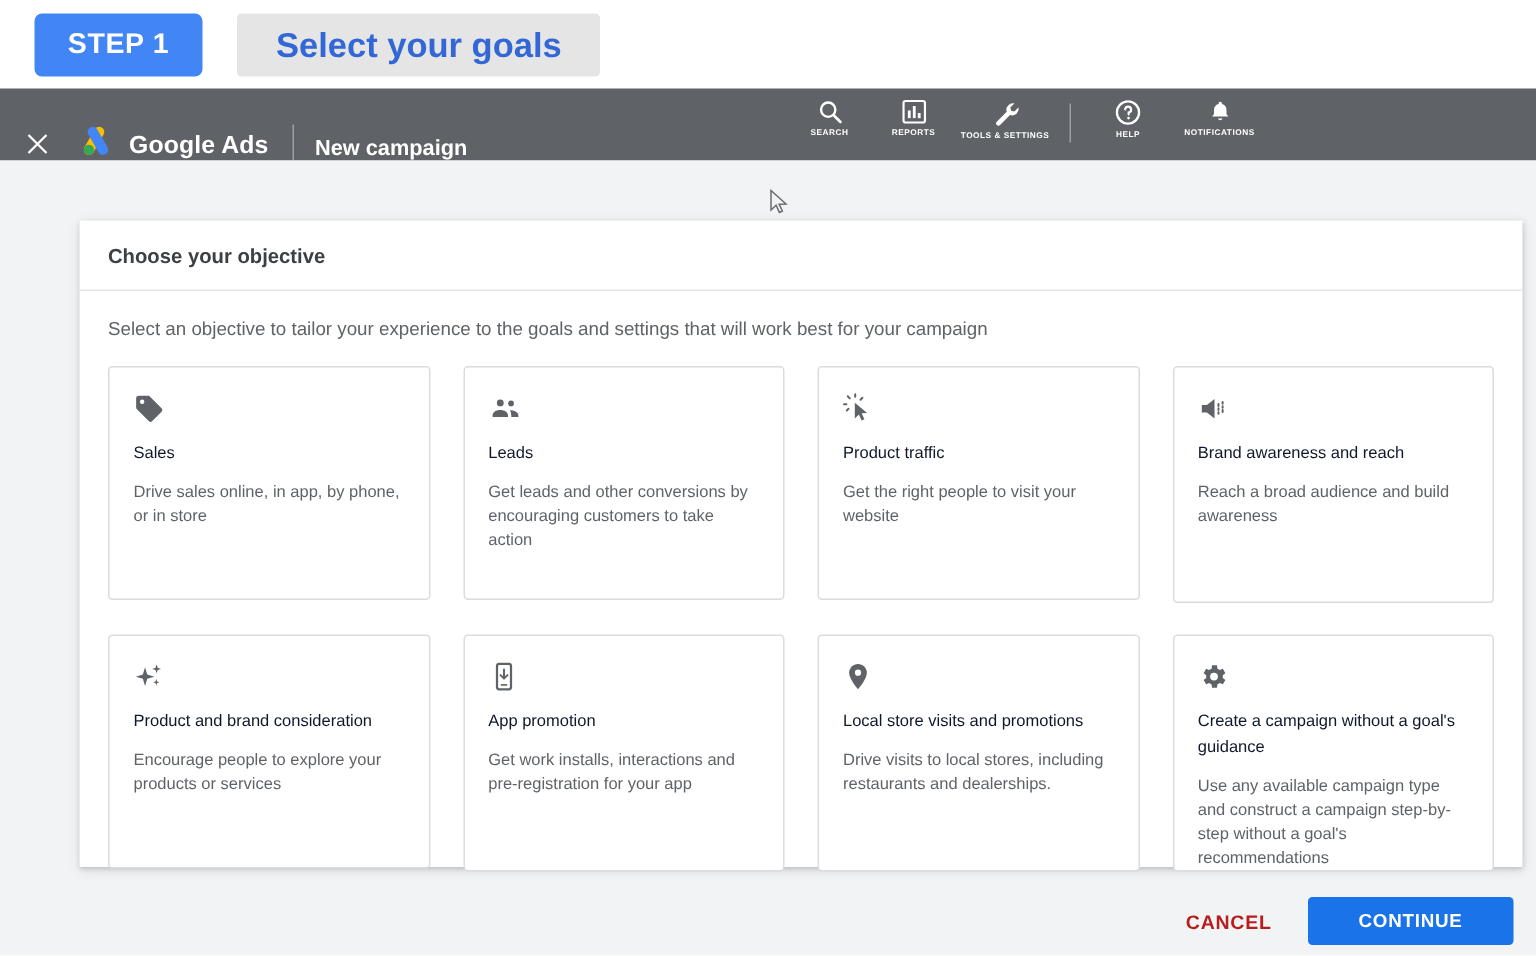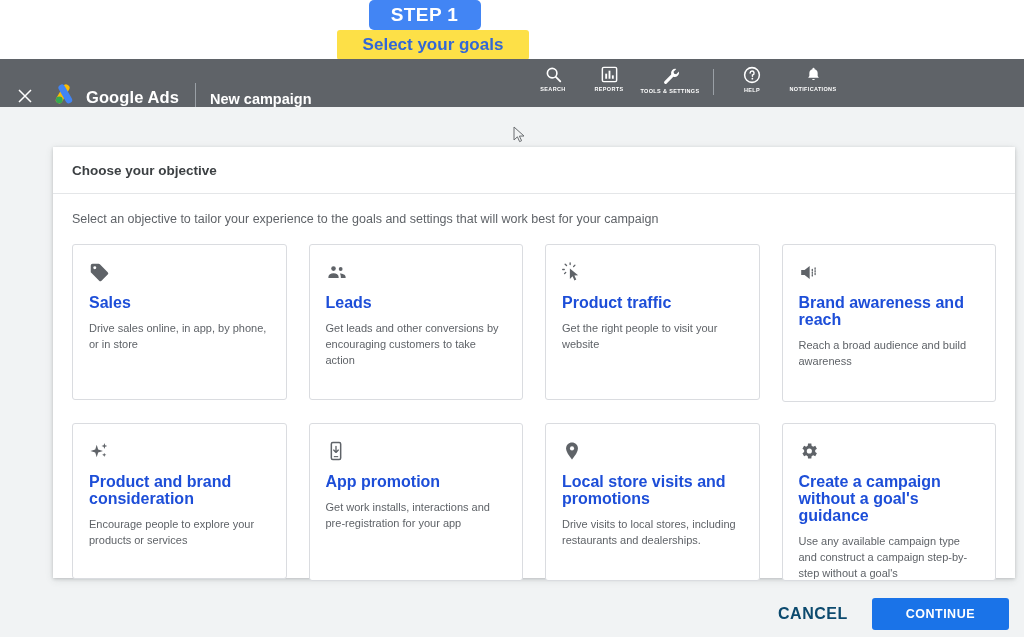--- a/index.html
+++ b/index.html
@@ -6,42 +6,42 @@
   html, body {
     margin: 0; padding: 0;
     width: 1024px; height: 637px;
     background: #ffffff;
     font-family: "Liberation Sans", "DejaVu Sans", sans-serif;
     overflow: hidden;
   }
 
   
   .step-strip {
-    position: absolute; left: 0; top: 0;
+    position: absolute; left: 17px; top: 0;
     width: 843px; height: 60px;
     background: #ffffff;
-    display: flex; align-items: center; flex-direction: column;
+    display: flex; align-items: center;
   }
   .step-badge {
     margin-left: 6px;
     width: 112px; height: 42px;
     background: #4285f4;
     border-radius: 5px;
     color: #ffffff;
     font-size: 19px; font-weight: bold;
     letter-spacing: .4px;
     display: flex; align-items: center; justify-content: center;
   }
   .step-pill {
     margin-left: 23px;
     height: 42px; padding: 0 26px;
-    background: #fde047;
+    background: #e5e5e5;
     border-radius: 3px;
     color: #3367d6;
-    font-size: 17px; font-weight: bold;
+    font-size: 23px; font-weight: bold;
     display: flex; align-items: center; justify-content: center;
   }
 
   
   .appbar {
     position: absolute; left: 0; top: 59px;
     width: 1024px; height: 48px;
     background: #5f6368;
     display: flex; align-items: flex-end;
   }
@@ -132,36 +132,36 @@
     height: 156px;
     padding: 17px 16px 0 16px;
     cursor: pointer;
     background: #ffffff;
     overflow: hidden;
   }
   .obj-card.tall { height: 158px; }
   .card-icon { height: 22px; margin-bottom: 10px; }
   .card-icon svg { display: block; }
   .card-title {
-    font-size: 16px; font-weight: bold; color: #1d4ed8;
+    font-size: 11px; font-weight: normal; color: #0f172a;
     line-height: 17px; margin-bottom: 9px;
   }
   .card-desc {
     font-size: 11px; color: #5f6368; line-height: 16px;
   }
 
   
   .footer {
     position: absolute; right: 0; top: 484px;
     width: 1024px; height: 46px;
     display: flex; align-items: center; justify-content: flex-end;
     padding-right: 15px;
   }
   .btn-cancel {
-    color: #0c4a6e; font-size: 16px; font-weight: bold;
+    color: #b91c1c; font-size: 13px; font-weight: bold;
     letter-spacing: .5px; padding: 9px 14px;
     background: none; border: none; cursor: pointer;
     font-family: inherit;
   }
   .btn-continue {
     margin-left: 10px;
     background: #1a73e8; color: #ffffff;
     font-size: 12.5px; font-weight: bold; letter-spacing: .5px;
     border: none; border-radius: 3px;
     padding: 9px 34px; cursor: pointer;

